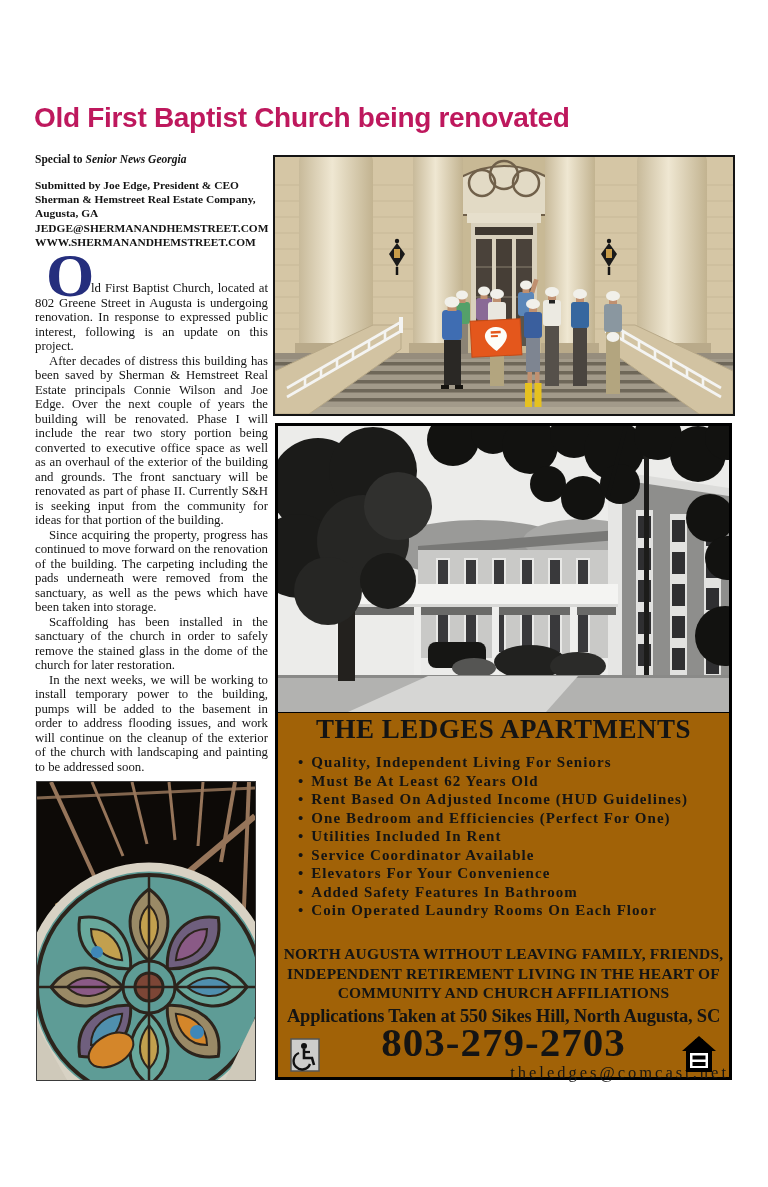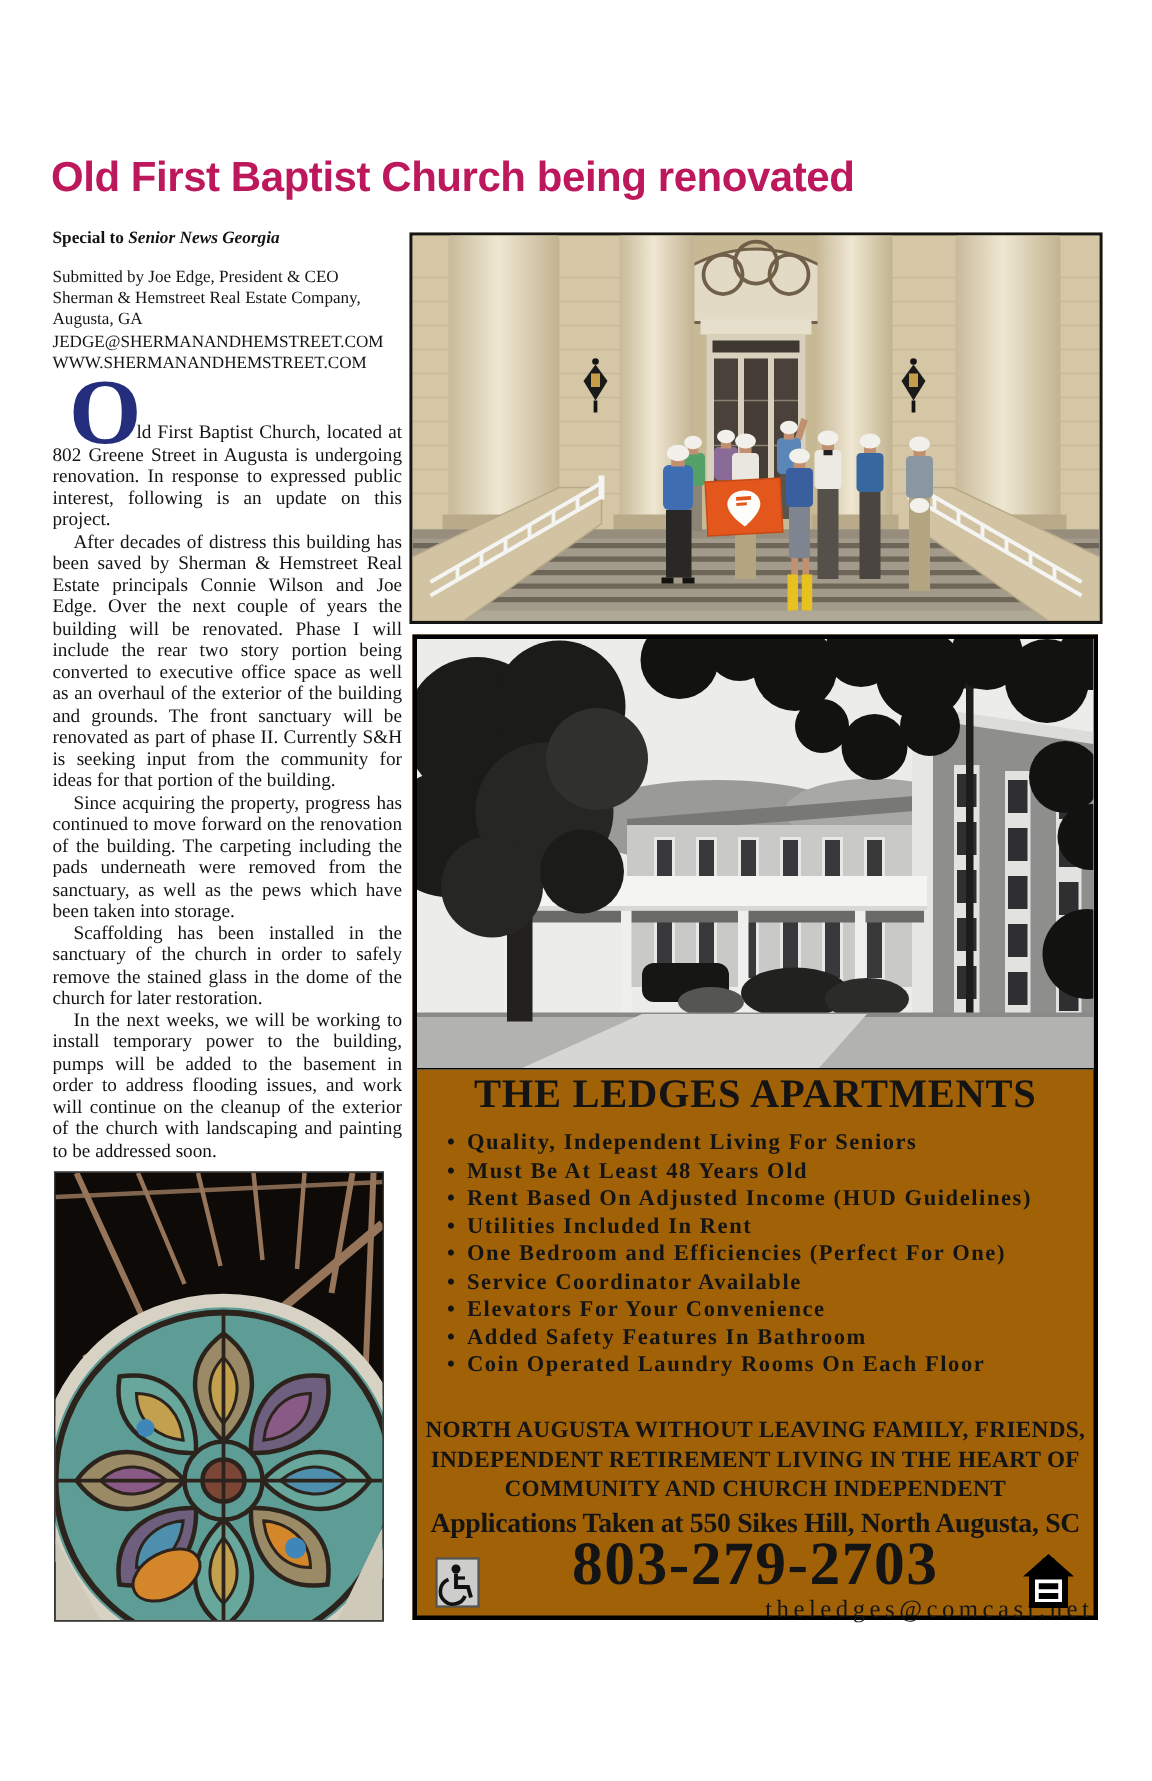--- a/index.html
+++ b/index.html
@@ -7,21 +7,21 @@
         font-family:"Liberation Serif",serif;color:#141414;}
 
   
   .headline{position:absolute;left:34px;top:102px;width:720px;
     font-family:"Liberation Sans",sans-serif;font-weight:bold;font-size:28px;
     letter-spacing:-.3px;color:#be185d;white-space:nowrap;margin:0;}
 
   
   .byline{position:absolute;left:35px;top:153px;font-size:11.5px;font-weight:bold;}
   .byline .pub{font-style:italic;}
-  .submitted{position:absolute;left:35px;top:178px;font-size:11.4px;font-weight:normal;
+  .submitted{position:absolute;left:35px;top:178px;font-size:11.4px;font-weight:bold;
     line-height:14.2px;}
   .submitted div{white-space:nowrap;}
 
   
   .article{position:absolute;left:35px;top:281px;width:233px;height:494px;overflow:hidden;
     font-size:12.8px;line-height:14.5px;text-align:justify;}
   .article p{margin:0;}
   .article p.opening{text-indent:56px;}
   .article p.para{text-indent:14px;}
   .dropcap{position:absolute;left:46px;top:250px;font-size:62px;line-height:50px;
@@ -425,34 +425,34 @@
             <circle cx="447" cy="210" r="30"></circle>
           <line x1="348" y1="0" x2="330" y2="70" stroke="#121210" stroke-width="4"></line>
         </g>
       </svg>
     </div>
 
     <div class="ad-title">THE LEDGES APARTMENTS</div>
 
     <div class="ad-bullets">
         <div class="row">Quality, Independent Living For Seniors</div>
-        <div class="row">Must Be At Least 48 Years Old</div>
+        <div class="row">Must Be At Least 62 Years Old</div>
         <div class="row">Rent Based On Adjusted Income (HUD Guidelines)</div>
+        <div class="row">One Bedroom and Efficiencies (Perfect For One)</div>
         <div class="row">Utilities Included In Rent</div>
-        <div class="row">One Bedroom and Efficiencies (Perfect For One)</div>
         <div class="row">Service Coordinator Available</div>
         <div class="row">Elevators For Your Convenience</div>
         <div class="row">Added Safety Features In Bathroom</div>
         <div class="row">Coin Operated Laundry Rooms On Each Floor</div>
       </div>
 
     <div class="ad-tagline">
         <div>NORTH AUGUSTA WITHOUT LEAVING FAMILY, FRIENDS,</div>
         <div>INDEPENDENT RETIREMENT LIVING IN THE HEART OF</div>
-        <div>COMMUNITY AND CHURCH INDEPENDENT</div>
+        <div>COMMUNITY AND CHURCH AFFILIATIONS</div>
       </div>
 
     <div class="ad-apps">Applications Taken at 550 Sikes Hill, North Augusta, SC</div>
     <div class="ad-phone">803-279-2703</div>
     <div class="ad-email">theledges@comcast.net</div>
 
     <svg class="icon-wheelchair" viewBox="0 0 30 34">
       <rect x="1" y="1" width="28" height="32" fill="#cdcdcb" stroke="#555553" stroke-width="1.5"></rect>
       <circle cx="14" cy="8" r="3" fill="#111111"></circle>
       <path d="M14,11 L14,20 L22,20 L24,27" fill="none" stroke="#111111" stroke-width="2.6"></path>

